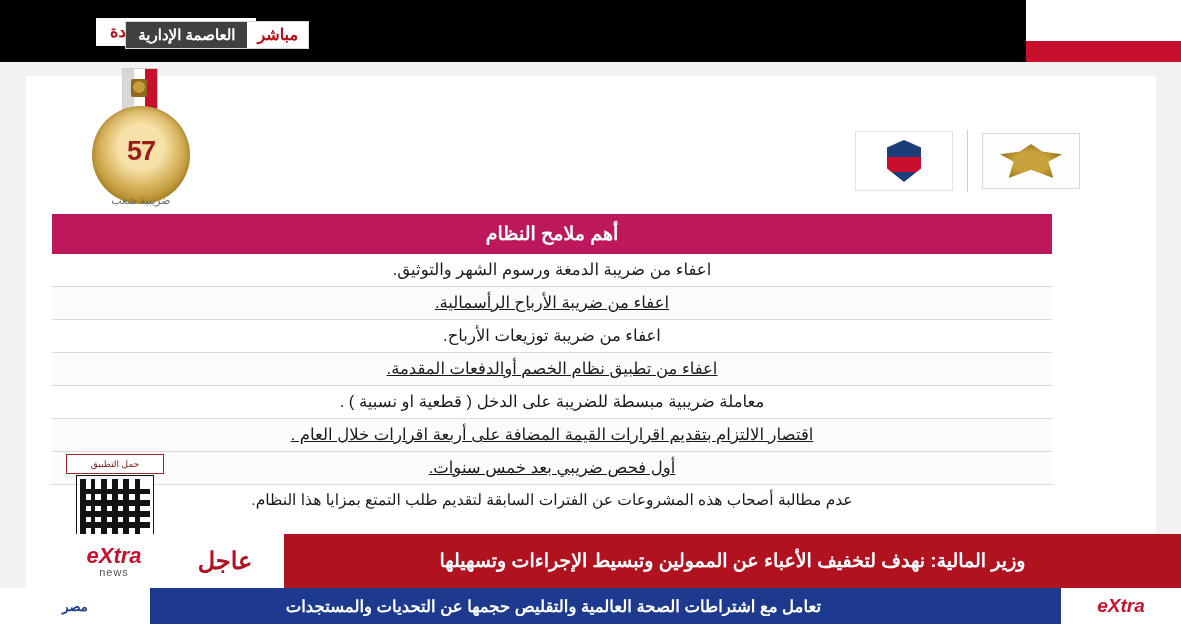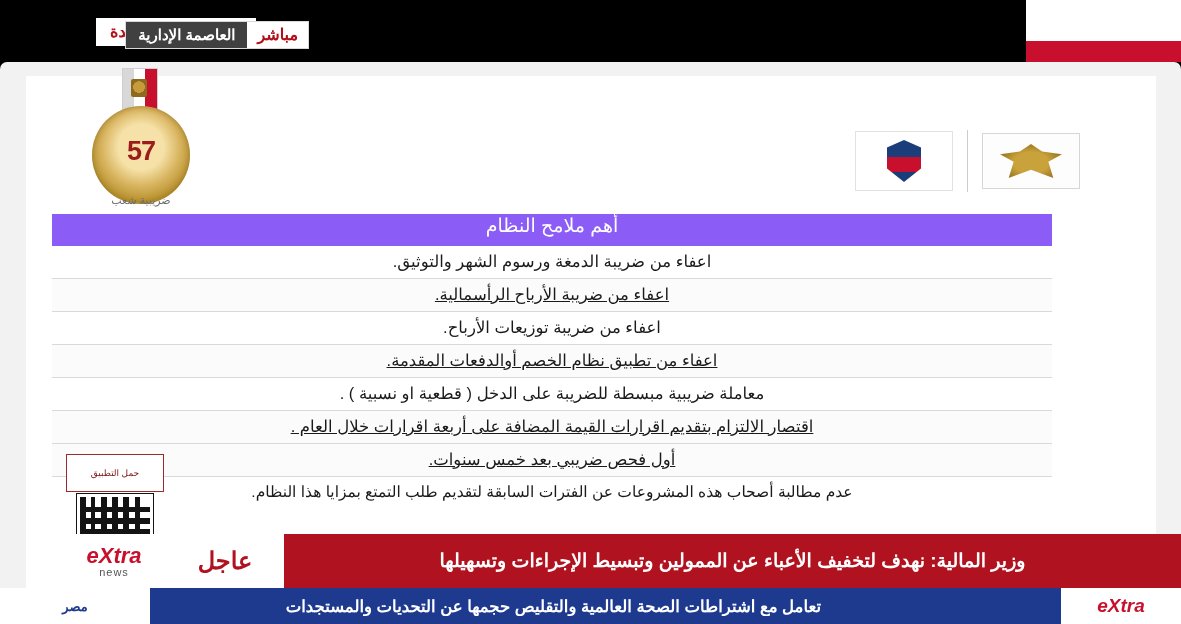--- a/index.html
+++ b/index.html
@@ -83,21 +83,20 @@
 
   
   .slide {
     position: absolute;
     left: 0;
     top: 62px;
     width: 1181px;
     height: 562px;
     background: #f2f2f2;
     overflow: hidden;
-    border-radius: 7px;
   }
   .slide-inner {
     position: absolute;
     left: 26px;
     top: 14px;
     width: 1130px;
     height: 520px;
     background: #ffffff;
   }
 
@@ -194,26 +193,26 @@
   
   .tbl {
     position: absolute;
     left: 26px;
     top: 138px;
     width: 1000px;
     border-collapse: collapse;
     direction: rtl;
   }
   .tbl .hdr {
-    background: #8b5cf6;
+    background: #be185d;
     color: #ffffff;
     font-size: 19px;
-    font-weight: normal;
+    font-weight: bold;
     text-align: center;
-    padding: 0 0 9px 0;
+    padding: 8px 0 9px 0;
     letter-spacing: .5px;
   }
   .tbl .row {
     border-bottom: 1px solid #d9d9d9;
     font-size: 16.5px;
     color: #1a1a1a;
     text-align: center;
     padding: 6px 0 7px 0;
     background: #ffffff;
   }
@@ -228,21 +227,21 @@
     position: absolute;
     left: 40px;
     top: 378px;
     width: 98px;
   }
   .qr .qr-label {
     font-size: 9px;
     color: #7a1414;
     text-align: center;
     border: 1px solid #9c2a2a;
-    padding: 13px 0;
+    padding: 4px 0;
     background: #fff;
     margin-bottom: 2px;
   }
   .qr .qr-img {
     width: 70px; height: 70px;
     margin: 0 auto;
     background:
       linear-gradient(90deg,#000 0 8%,transparent 8% 16%,#000 16% 22%,transparent 22% 30%,#000 30% 38%,transparent 38% 46%,#000 46% 54%,transparent 54% 62%,#000 62% 70%,transparent 70% 78%,#000 78% 86%,transparent 86% 100%),
       linear-gradient(0deg,#000 0 8%,transparent 8% 16%,#000 16% 22%,transparent 22% 30%,#000 30% 38%,transparent 38% 46%,#000 46% 54%,transparent 54% 62%,#000 62% 70%,transparent 70% 78%,#000 78% 86%,transparent 86% 100%);
     background-color: #ffffff;

